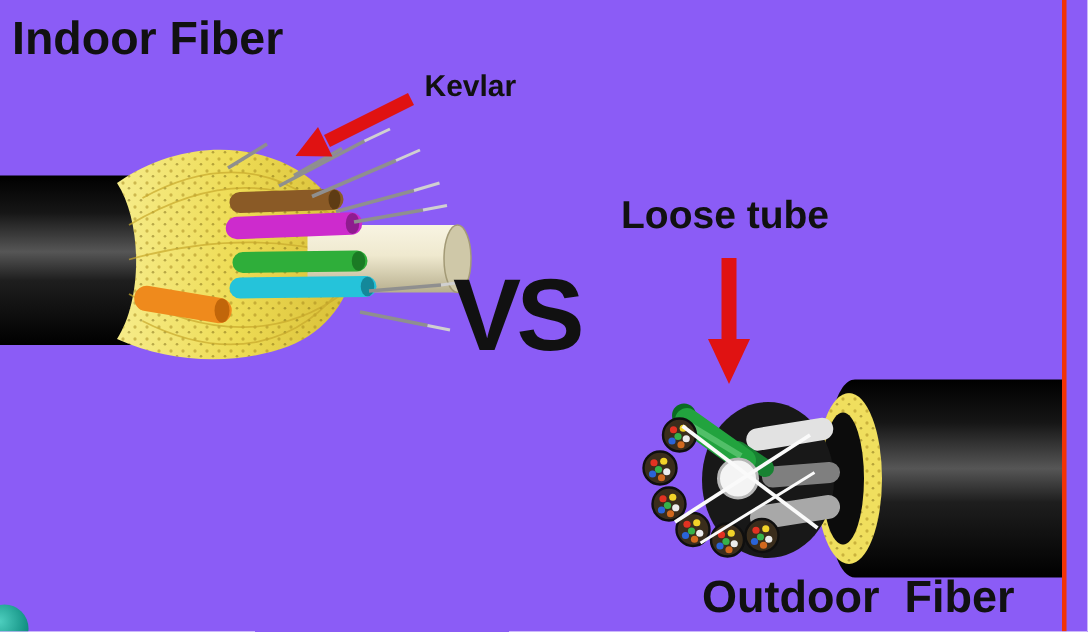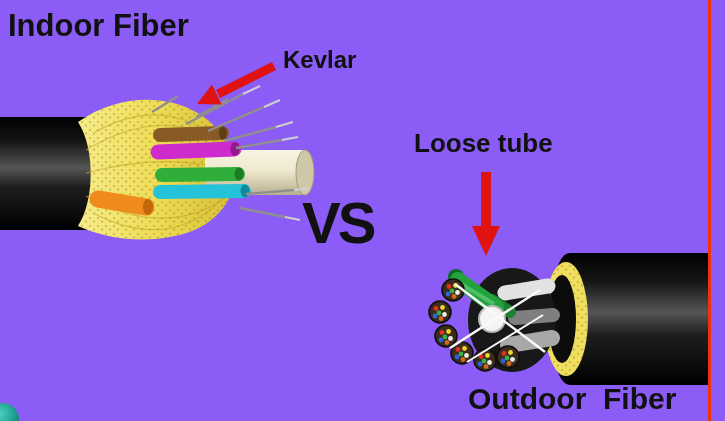--- a/index.html
+++ b/index.html
@@ -3,22 +3,22 @@
 <meta charset="utf-8">
 <style>
   html,body{margin:0;padding:0;background:#ffffff;}
   .canvas{
     position:relative;width:725px;height:421px;background:#8b5cf6;
     overflow:hidden;font-family:"Liberation Sans",sans-serif;
   }
   .art{position:absolute;left:0;top:0;width:725px;height:421px;}
   .lbl{position:absolute;color:#111111;font-weight:700;line-height:1;}
   .lbl-indoor{left:8px;top:10px;font-size:31px;}
-  .lbl-kevlar{left:283px;top:48px;font-size:24px;}
-  .lbl-vs{left:302px;top:194px;font-size:58px;font-weight:900;letter-spacing:-3px;}
+  .lbl-kevlar{left:283px;top:48px;font-size:20px;}
+  .lbl-vs{left:302px;top:176px;font-size:68px;font-weight:900;letter-spacing:-3px;}
   .lbl-loose{left:414px;top:130px;font-size:26px;}
   .lbl-outdoor{left:468px;top:384px;font-size:30px;white-space:pre;}
   .edge-accent{position:absolute;left:708px;top:0;width:3px;height:421px;background:#f23305;}
   .corner-logo{
     position:absolute;left:-13px;top:403px;width:32px;height:32px;border-radius:50%;
     background:radial-gradient(circle at 40% 35%, #4ecfbf, #0e8d7f 70%, #0a6e63);
   }
 </style>
 </head>
 <body>

